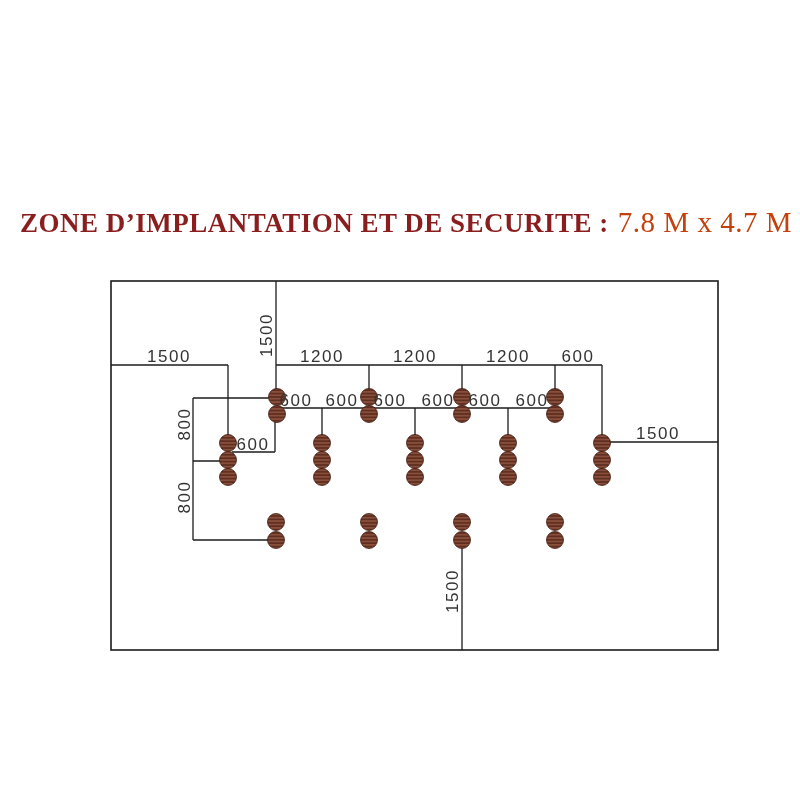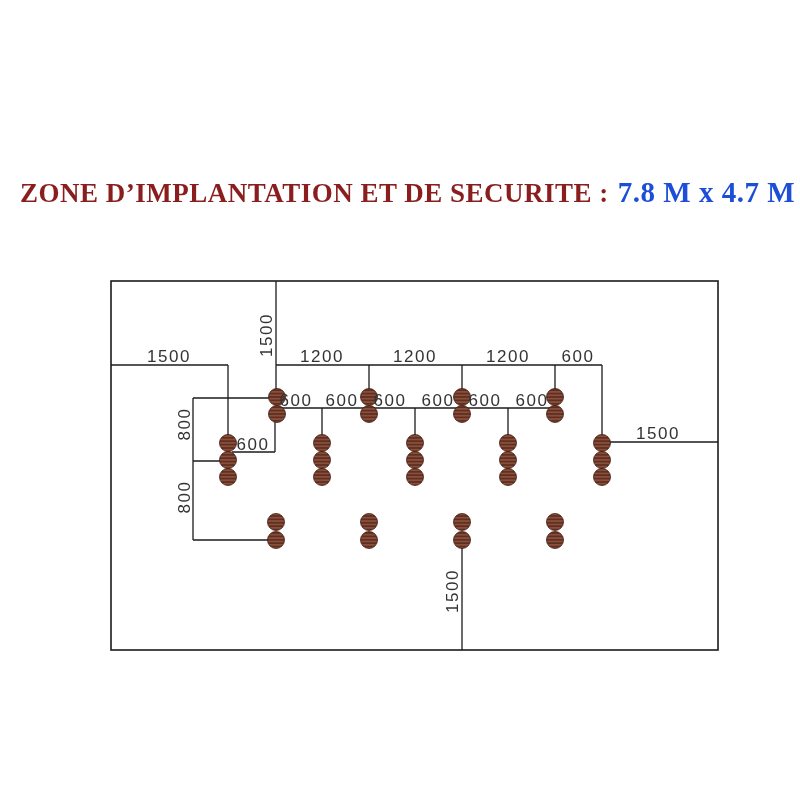--- a/index.html
+++ b/index.html
@@ -5,21 +5,21 @@
   html,body{margin:0;padding:0;background:#ffffff;}
   .page{
     position:relative;
     width:800px;height:800px;
     background:#ffffff;
     overflow:hidden;
     font-family:"Liberation Serif", serif;
   }
   .title{
     position:absolute;
-    left:20px;top:176px;
+    left:20px;top:206px;
     display:flex;align-items:baseline;
     white-space:nowrap;
   }
   .title .zone{
     font-weight:bold;
     font-size:27px;
     letter-spacing:0.5px;
   }
   .title .dims{
     font-weight:normal;
@@ -36,21 +36,21 @@
     letter-spacing:1.5px;
   }
 </style>
 </head>
 <body>
 
 <div class="page">
 
   <h1 class="title" style="margin:0;font-weight:normal;">
     <span class="zone" style="color: rgb(138, 30, 30);">ZONE D’IMPLANTATION ET DE SECURITE :</span>
-    <span class="dims" style="color: #1d4ed8; font-weight: bold;">7.8 M x 4.7 M</span>
+    <span class="dims" style="color: #c2410c;">7.8 M x 4.7 M</span>
   </h1>
 
   <svg class="diagram-svg" width="800" height="800" viewBox="0 0 800 800" xmlns="http://www.w3.org/2000/svg">
       <defs>
         <pattern id="anchor-hatch" patternUnits="userSpaceOnUse" width="4" height="3.4">
           <rect x="0" y="0" width="4" height="3.4" fill="#8a4f3a"></rect>
           <rect x="0" y="1.9" width="4" height="1.4" fill="#55281c"></rect>
         </pattern>
       </defs>
       <rect x="111" y="281" width="607" height="369" fill="none" stroke="#1b1b1b" stroke-width="1.6"></rect>

